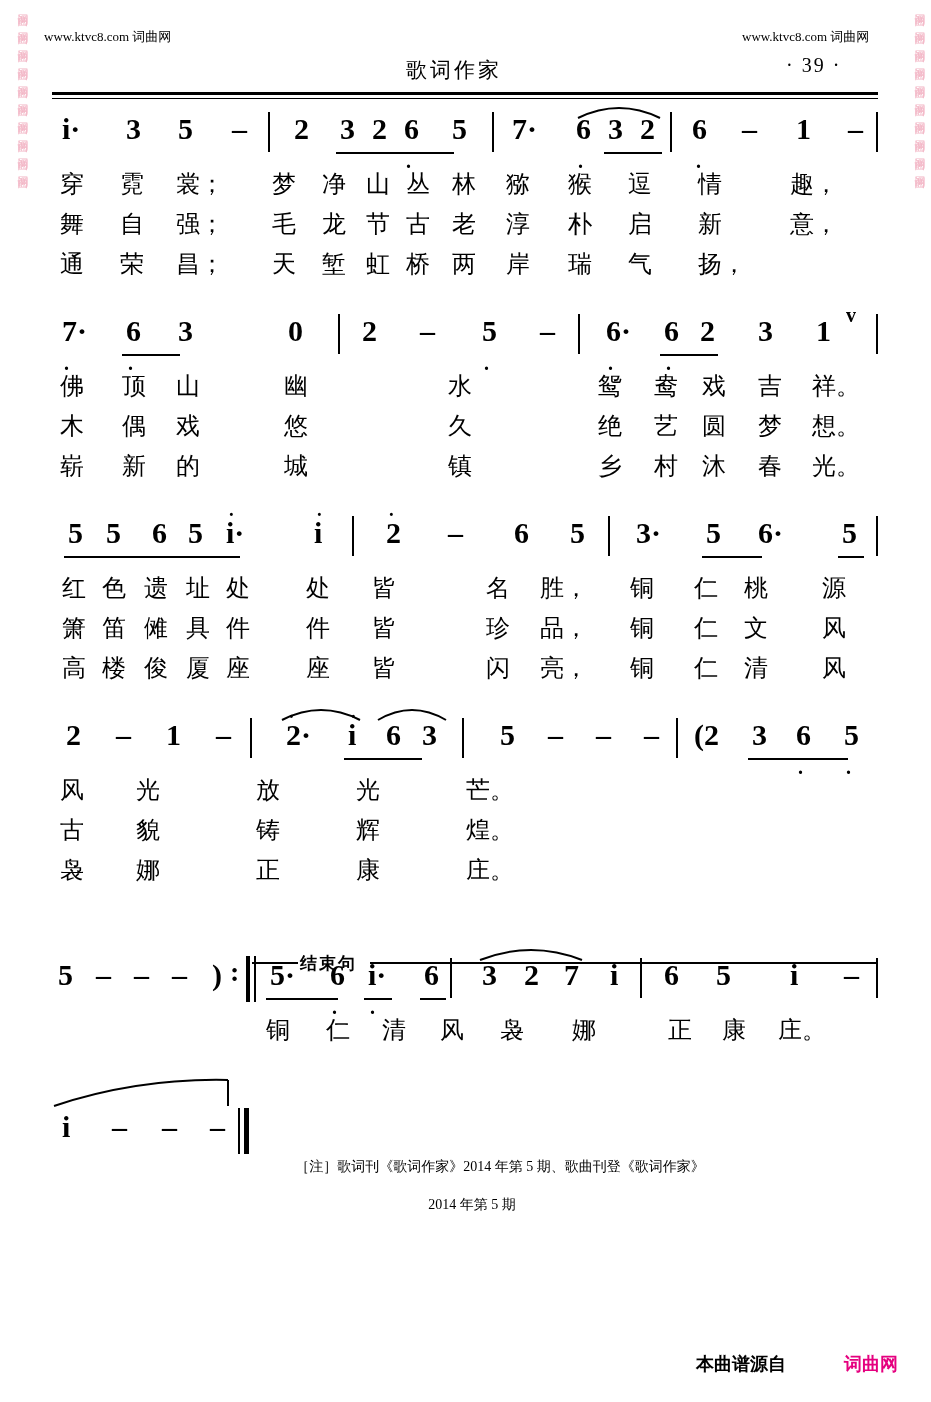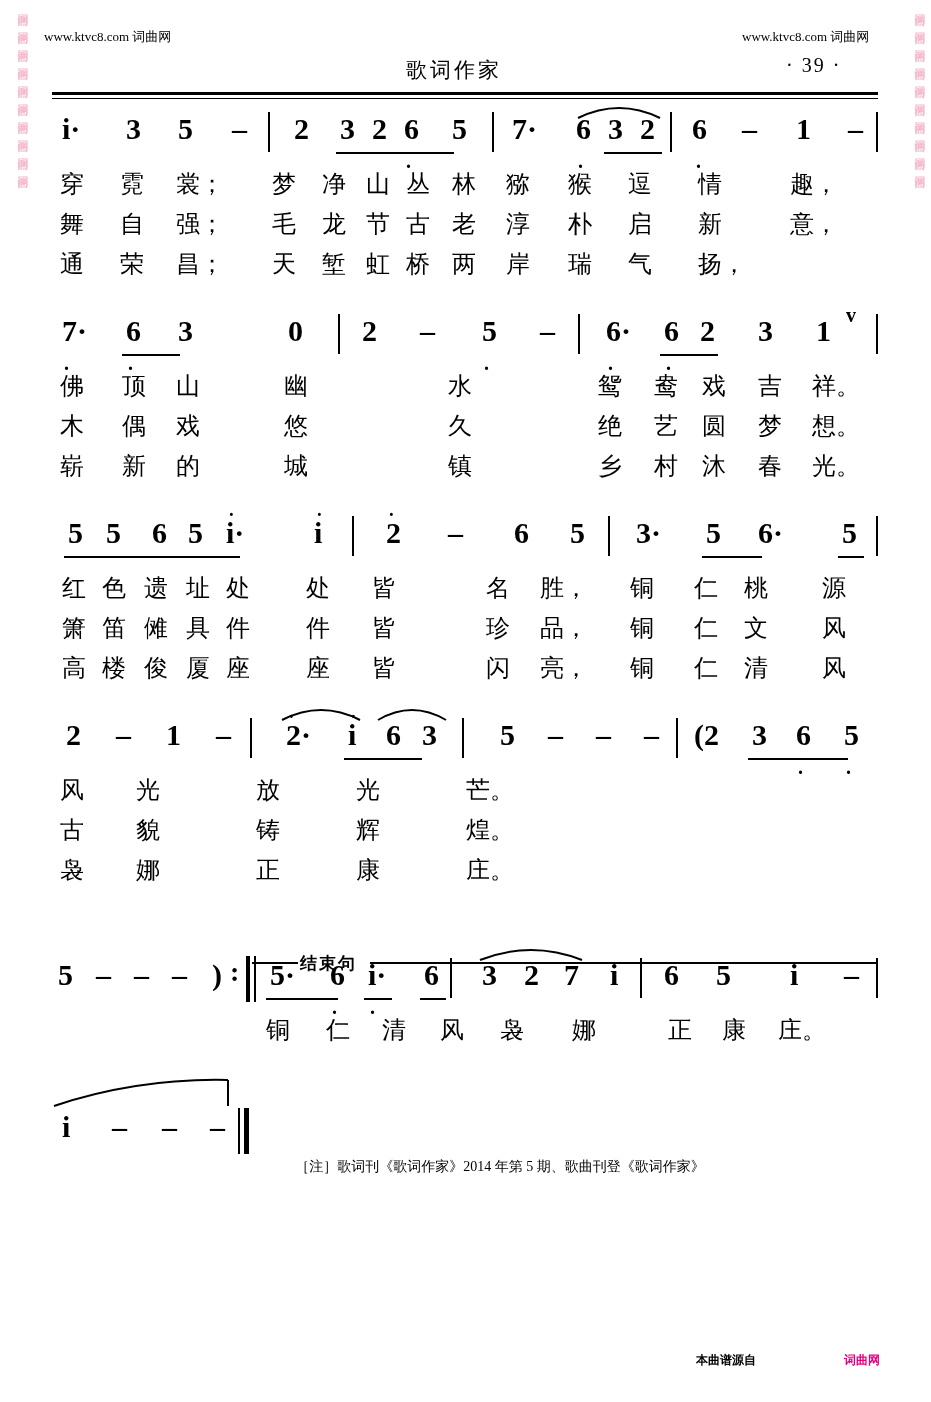--- a/index.html
+++ b/index.html
@@ -94,21 +94,21 @@
     position:absolute;left:52px;top:1148px;width:840px;
     font-size:14px;line-height:38px;
     font-family:"Liberation Serif",serif;
     text-align:center;
   }
   .note-text .indent{display:inline-block;width:56px;}
 
   
   .brand{
     position:absolute;left:696px;top:1352px;
-    font-size:12px;font-weight:bold;
+    font-size:18px;font-weight:bold;
   }
   .brand .b2{position:absolute;left:148px;top:0;color:#e5007f;white-space:nowrap;}
 </style>
 </head>
 <body>
 
 <div class="wm-strip left">
   <div class="cell">词曲网</div>
   <div class="cell">词曲网</div>
   <div class="cell">词曲网</div>
@@ -508,18 +508,19 @@
       <svg class="slur" style="left:50px;top:-34px;" width="182" height="34">
         <path d="M4 30 Q88 2 178 4" stroke="#000" stroke-width="2" fill="none"></path>
         <path d="M178 4 L178 30" stroke="#000" stroke-width="2" fill="none"></path>
       </svg>
     </div>
   </div>
 </div>
 
 <div class="note-text">
   <div><span class="indent"></span><span>［注］歌词刊《歌词作家》2014 年第 5 期、歌曲刊登《歌词作家》</span></div>
+  <div><span>2014 年第 5 期</span></div>
 </div>
 
 <div class="brand">
   <span>本曲谱源自</span>
   <span class="b2">词曲网</span>
 </div>
 
 </body></html>

